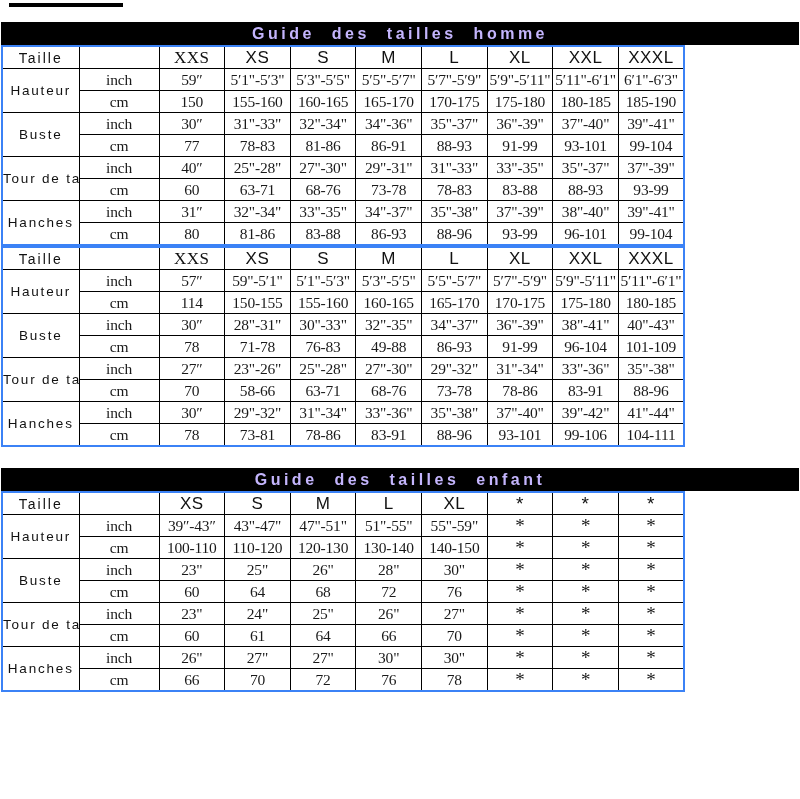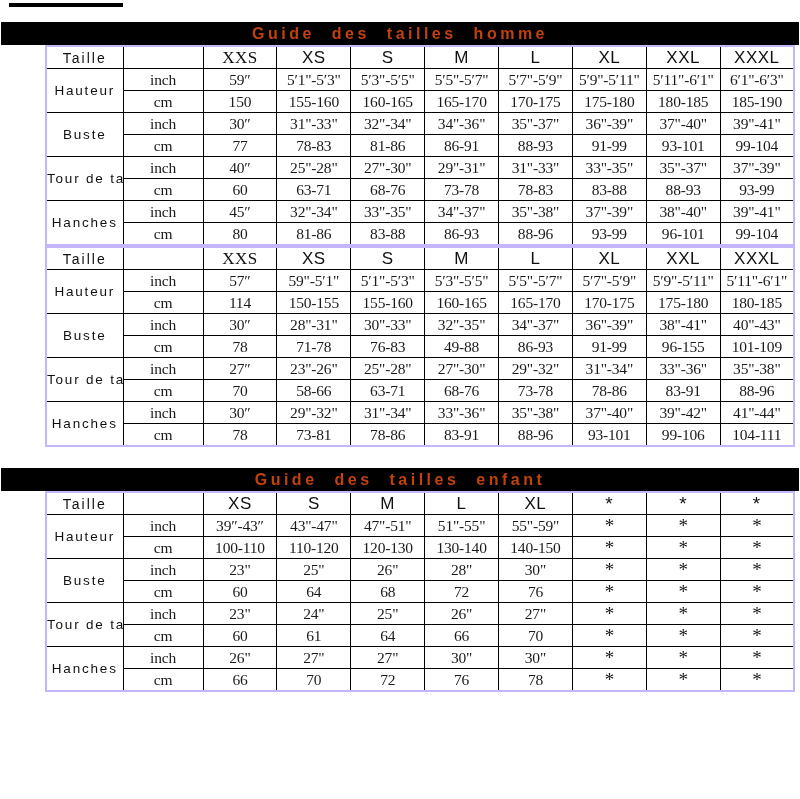--- a/index.html
+++ b/index.html
@@ -18,36 +18,35 @@
     width: 114px; height: 4px;
     background: #000;
   }
   .guide { position: absolute; left: 1px; width: 798px; }
   .guide-homme  { top: 22px; }
   .guide-femme  { top: 246px; }
   .guide-enfant { top: 468px; border-radius: 6px; }
   .banner {
     height: 23px;
     background: #000000;
-    color: #c2410c;
+    color: #c4b5fd;
     display: flex;
     align-items: center;
     justify-content: center;
     font-weight: bold;
     font-size: 16px;
     letter-spacing: 3.5px;
     word-spacing: 9px;
   }
   table.size-table {
     border-collapse: collapse;
     table-layout: fixed;
-    width: 750px;
-    border: 2px solid #c4b5fd;
+    width: 684px;
+    border: 2px solid #3b82f6;
     background: #fff;
-    margin-left: 44px;
   }
   .c-label { width: 77px; }
   .c-unit  { width: 80px; }
   table.size-table td, table.size-table th {
     border: 1px solid #000;
     height: 21px;
     padding: 0;
     text-align: center;
     vertical-align: middle;
     white-space: nowrap;
@@ -174,21 +173,21 @@
             <td class="val">68-76</td>
             <td class="val">73-78</td>
             <td class="val">78-83</td>
             <td class="val">83-88</td>
             <td class="val">88-93</td>
             <td class="val">93-99</td>
           </tr>
           <tr>
             <th class="rowlabel" rowspan="2">Hanches</th>
             <td class="unit">inch</td>
-            <td class="val">45″</td>
+            <td class="val">31″</td>
             <td class="val">32"-34"</td>
             <td class="val">33"-35"</td>
             <td class="val">34"-37"</td>
             <td class="val">35"-38"</td>
             <td class="val">37"-39"</td>
             <td class="val">38"-40"</td>
             <td class="val">39"-41"</td>
           </tr>
           <tr>
             <td class="unit">cm</td>
@@ -261,21 +260,21 @@
             <td class="val">40"-43"</td>
           </tr>
           <tr>
             <td class="unit">cm</td>
             <td class="val">78</td>
             <td class="val">71-78</td>
             <td class="val">76-83</td>
             <td class="val">49-88</td>
             <td class="val">86-93</td>
             <td class="val">91-99</td>
-            <td class="val">96-155</td>
+            <td class="val">96-104</td>
             <td class="val">101-109</td>
           </tr>
           <tr>
             <th class="rowlabel" rowspan="2">Tour de taille</th>
             <td class="unit">inch</td>
             <td class="val">27″</td>
             <td class="val">23"-26"</td>
             <td class="val">25"-28"</td>
             <td class="val">27"-30"</td>
             <td class="val">29"-32"</td>

